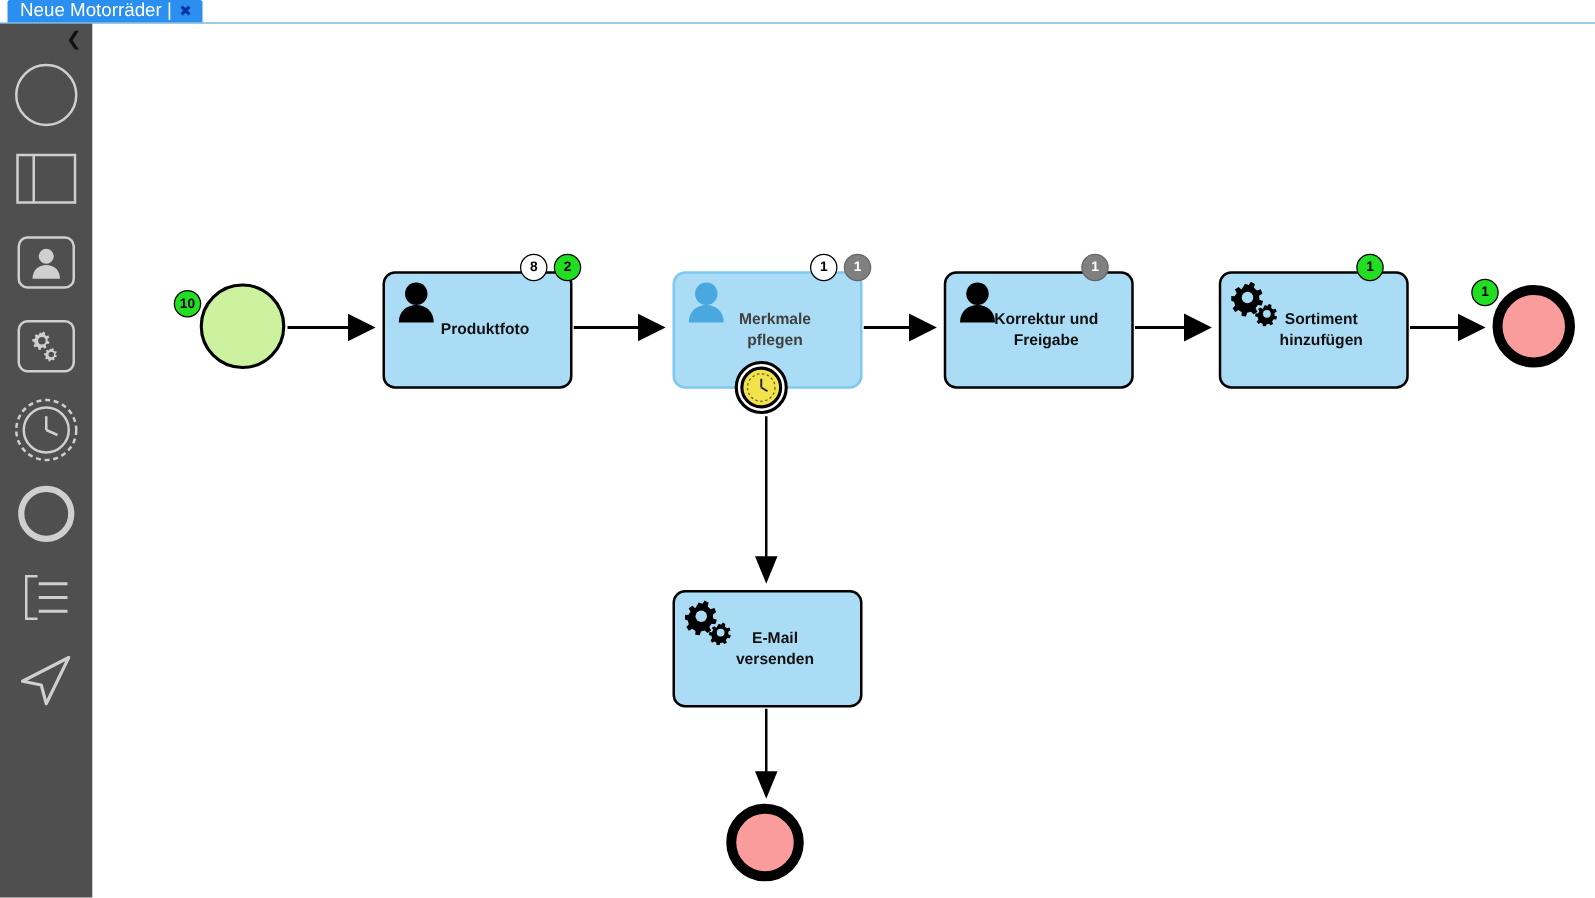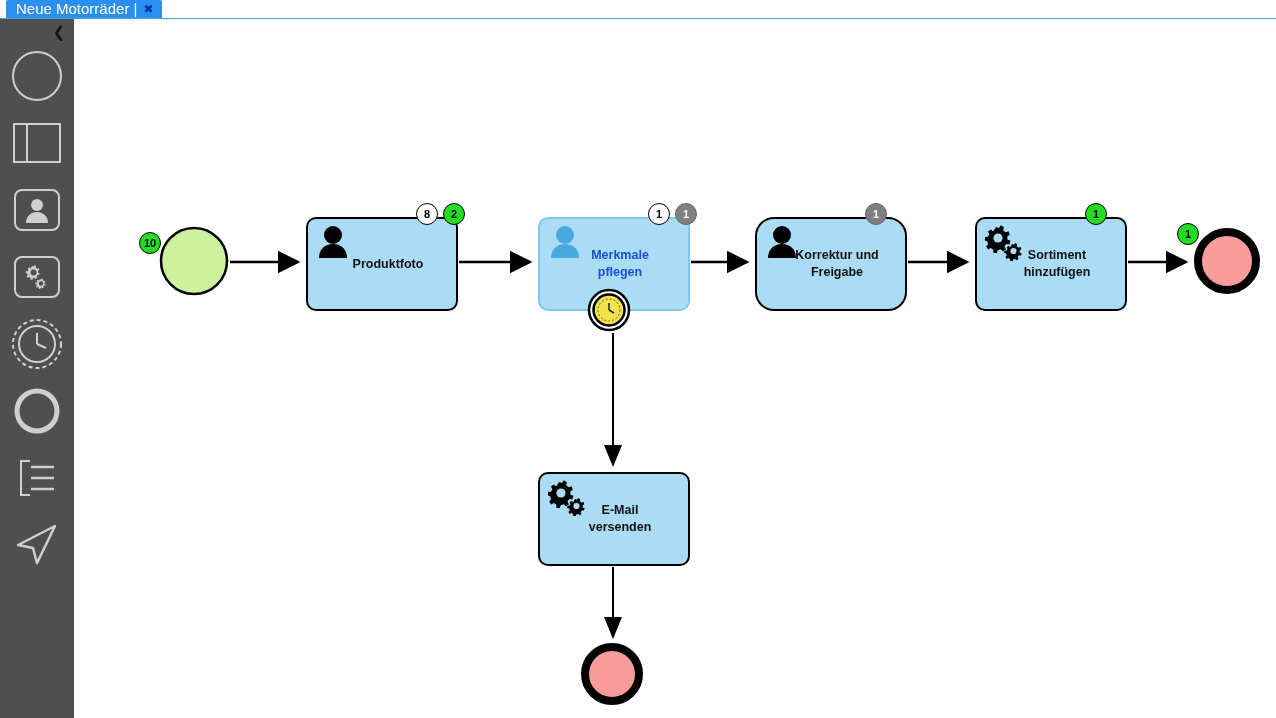--- a/index.html
+++ b/index.html
@@ -46,21 +46,21 @@
     box-sizing:border-box;
     background:#aadcf5;border:2px solid #000000;border-radius:10px;
     position:absolute;
   }
   .task.selected{border-color:#7fc8ef;background:#aadcf5;}
   .task-label{
     position:absolute;left:0;right:0;top:50%;transform:translateY(-50%);
     text-align:center;font-size:12.5px;font-weight:bold;color:#111111;
     line-height:17px;padding-left:18px;padding-right:6px;white-space:pre-line;
   }
-  .task.selected .task-label{color:#1d4ed8;}
+  .task.selected .task-label{color:#404040;}
   .task-icon{position:absolute;left:8px;top:6px;width:36px;height:34px;}
   .task-icon svg{display:block;}
 
   .badge{
     position:absolute;width:22px;height:22px;border-radius:50%;
     display:flex;align-items:center;justify-content:center;
     font-size:11px;font-weight:bold;line-height:1;box-sizing:border-box;
   }
   .badge.white{background:#ffffff;border:1.5px solid #000000;color:#000000;}
   .badge.green{background:#22dd22;border:1.5px solid #000000;color:#000000;}
@@ -224,21 +224,21 @@
           <circle cx="22" cy="22" r="20" fill="#ffffff" stroke="#000" stroke-width="2.5"></circle>
           <circle cx="22" cy="22" r="15.5" fill="#f2e34c" stroke="#000" stroke-width="2.5"></circle>
           <circle cx="22" cy="22" r="11" fill="none" stroke="#6b6020" stroke-width="1" stroke-dasharray="2 2"></circle>
           <line x1="22" y1="22" x2="22" y2="15" stroke="#2b2b2b" stroke-width="1.6"></line>
           <line x1="22" y1="22" x2="27" y2="25" stroke="#2b2b2b" stroke-width="1.6"></line>
         </svg>
       </span>
     </div>
 
     <div class="node" style="left:681px;top:198px;">
-      <div class="task" style="left:0;top:0;width:152px;height:94px;border-radius:19px;">
+      <div class="task" style="left:0;top:0;width:152px;height:94px;">
         <span class="task-icon">
           <svg width="36" height="34" viewBox="0 0 36 34">
             <circle cx="17" cy="10" r="9" fill="#000"></circle>
             <path d="M3 33c0-9 6.5-14 14-14s14 5 14 14z" fill="#000"></path>
           </svg>
         </span>
         <div class="task-label">Korrektur und
 Freigabe</div>
       </div>
       <div class="badge gray" style="left:110px;top:-14px;">1</div>

